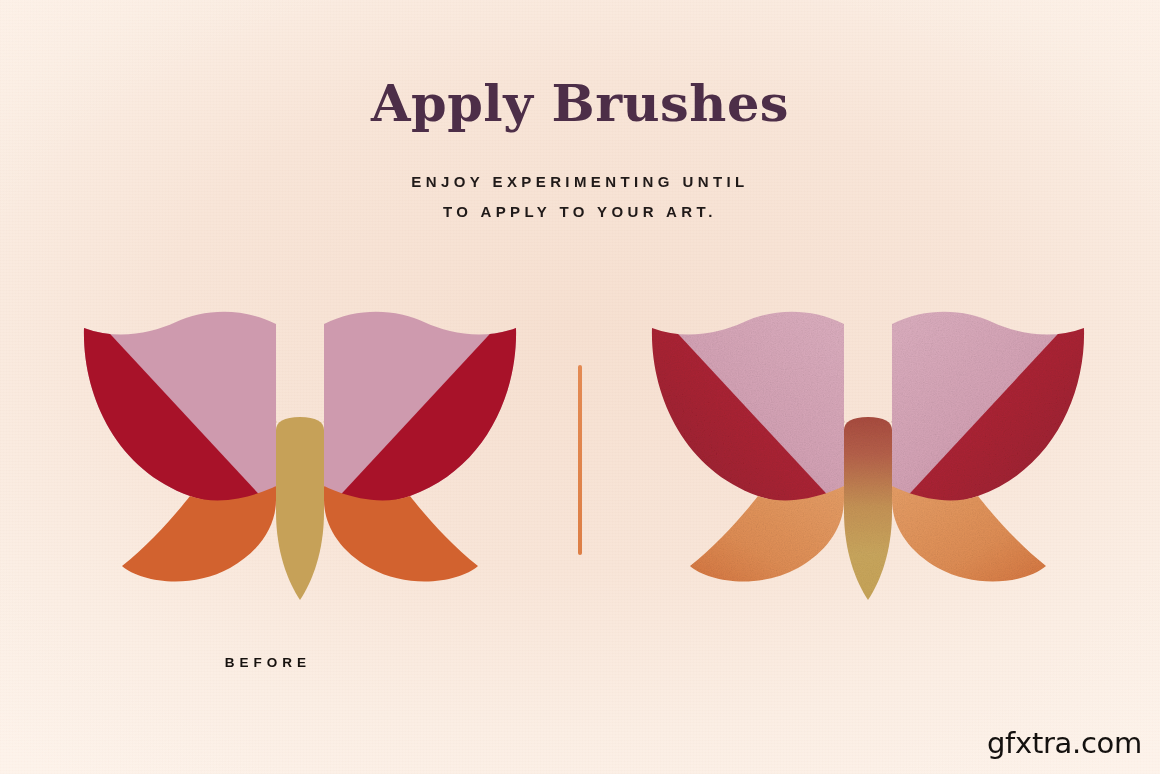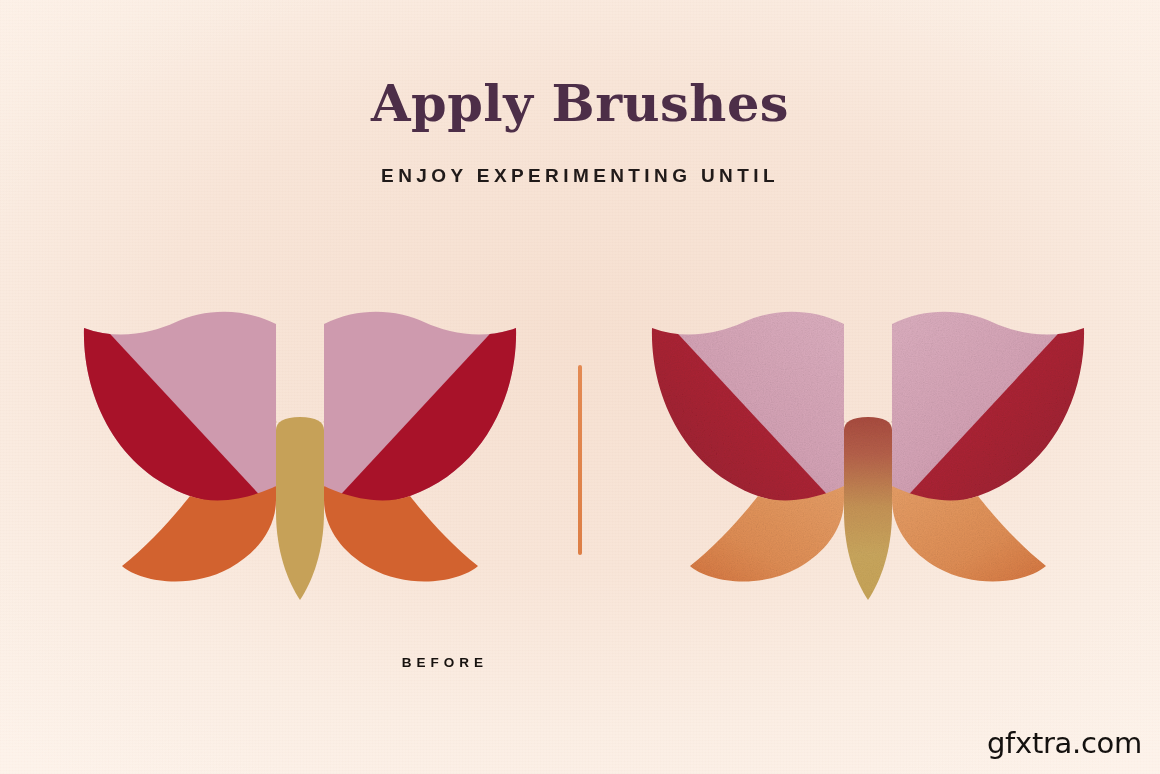--- a/index.html
+++ b/index.html
@@ -47,25 +47,25 @@
   .title {
     font-family: "DejaVu Serif", "Liberation Serif", serif;
     font-weight: 700;
     font-size: 51px;
     letter-spacing: .5px;
     color: #4d2e48;
     margin: 0;
     line-height: 1.08;
   }
   .subtitle {
-    margin: 26px auto 0;
+    margin: 36px auto 0;
     width: 470px;
     font-family: "Liberation Sans", sans-serif;
     font-weight: 700;
-    font-size: 19px;
+    font-size: 15px;
     letter-spacing: 4.4px;
     line-height: 2.02;
     color: #201a19;
   }
   .subtitle div { white-space: nowrap; }
 
   
   .stage {
     position: absolute;
     inset: 0;
@@ -90,21 +90,21 @@
     height: 190px;
     border-radius: 2px;
     background: linear-gradient(180deg, #e38a53, #dd7f46);
     z-index: 4;
   }
 
   .caption {
     position: absolute;
     top: 655px;
     width: 440px;
-    text-align: right;
+    text-align: center;
     font-family: "Liberation Sans", sans-serif;
     font-weight: 700;
     font-size: 13.5px;
     letter-spacing: 5px;
     color: #17120f;
     z-index: 5;
   }
   .caption.before { left: 48px; }
   .caption.after  { left: 645px; }
 
@@ -123,20 +123,21 @@
 <body>
 
 <div id="poster">
 
   <div id="grain"></div>
 
   <div class="header">
     <h1 class="title">Apply Brushes</h1>
     <div class="subtitle">
       <div>ENJOY EXPERIMENTING UNTIL</div>
+      <div>TO APPLY TO YOUR ART.</div>
     </div>
   </div>
 
   <div class="stage">
 
     <div class="panel before">
       <svg viewBox="0 0 440 320" xmlns="http://www.w3.org/2000/svg">
         <defs>
           <clipPath id="clipUL">
             <path d="M4,28 C2,95 36,170 110,196 C150,210 182,200 196,186 L196,24 C160,6 122,10 96,22 C70,34 36,40 4,28 Z"></path>

